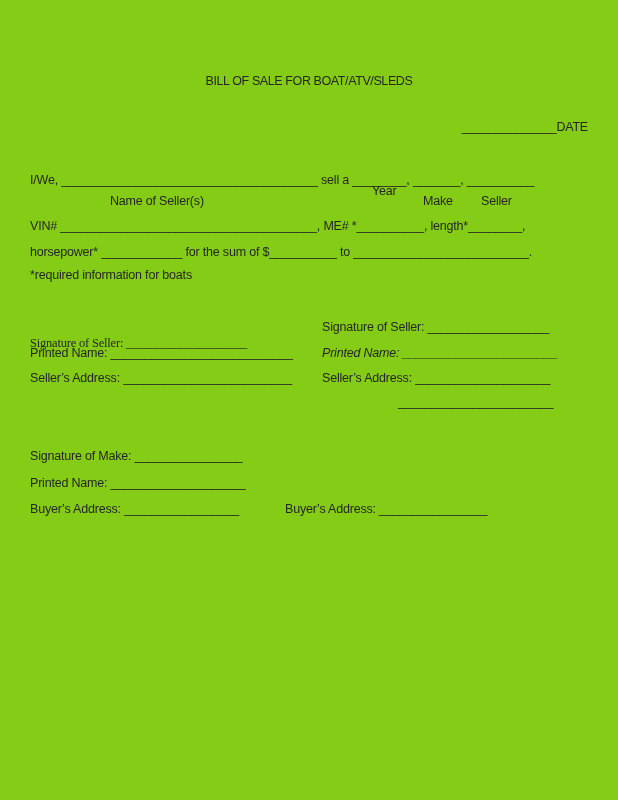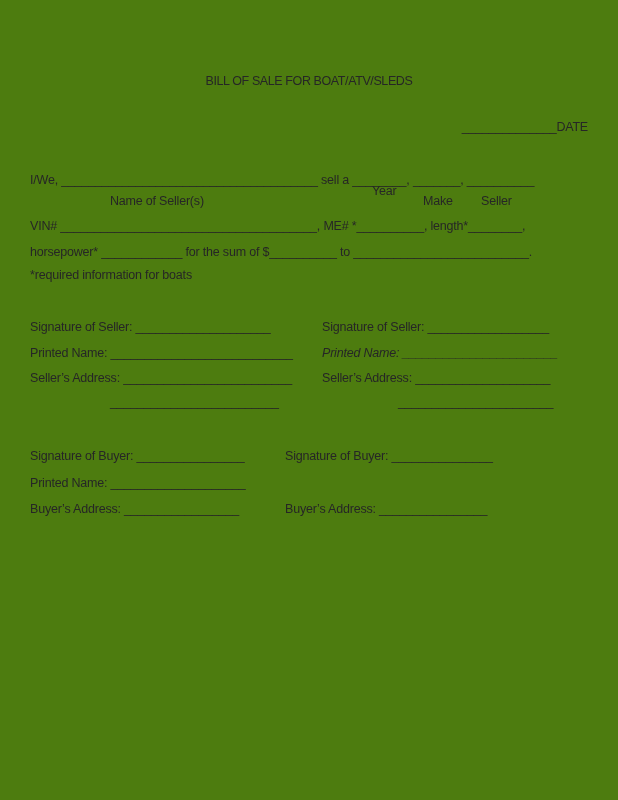--- a/index.html
+++ b/index.html
@@ -4,21 +4,21 @@
 <style>
   html, body {
     margin: 0;
     padding: 0;
     background: #ffffff;
   }
   .page {
     position: relative;
     width: 618px;
     height: 800px;
-    background: #4d7c0f;
+    background: #84cc16;
     font-family: "Liberation Sans", sans-serif;
     font-size: 12.5px;
     color: #262626;
     overflow: hidden;
   }
   .t {
     position: absolute;
     white-space: pre;
     line-height: 15px;
     letter-spacing: -0.2px;
@@ -48,30 +48,28 @@
   <div class="t" style="left:372px; top:184px;">Year</div>
   <div class="t" style="left:423px; top:194px;">Make</div>
   <div class="t" style="left:481px; top:194px;">Seller</div>
 
   <div class="t" style="left:30px; top:219px;">VIN# ______________________________________, ME# *__________, length*________,</div>
 
   <div class="t" style="left:30px; top:245px;">horsepower* ____________ for the sum of $__________ to __________________________.</div>
 
   <div class="t" style="left:30px; top:268px;">*required information for boats</div>
 
-  <div class="t" style="left:30px; top:320px;">Signature of Seller: ____________________</div>
+  <div class="t" style="left:30px; top:336px;font-family:Liberation Serif, serif;">Signature of Seller: ____________________</div>
   <div class="t" style="left:30px; top:346px;">Printed Name: ___________________________</div>
   <div class="t" style="left:30px; top:371px;">Seller’s Address: _________________________</div>
-  <div class="t" style="left:110px; top:395px;">_________________________</div>
 
   <div class="t" style="left:322px; top:320px;">Signature of Seller: __________________</div>
   <div class="t" style="left:322px; top:346px;font-style:italic;">Printed Name: _______________________</div>
   <div class="t" style="left:322px; top:371px;">Seller’s Address: ____________________</div>
   <div class="t" style="left:398px; top:395px;">_______________________</div>
 
-  <div class="t" style="left:30px; top:449px;">Signature of Buyer: ________________</div>
+  <div class="t" style="left:30px; top:449px;">Signature of Make: ________________</div>
   <div class="t" style="left:30px; top:476px;">Printed Name: ____________________</div>
   <div class="t" style="left:30px; top:502px;">Buyer’s Address: _________________</div>
 
-  <div class="t" style="left:285px; top:449px;">Signature of Buyer: _______________</div>
   <div class="t" style="left:285px; top:502px;">Buyer’s Address: ________________</div>
 
 </div>
 
 </body></html>

